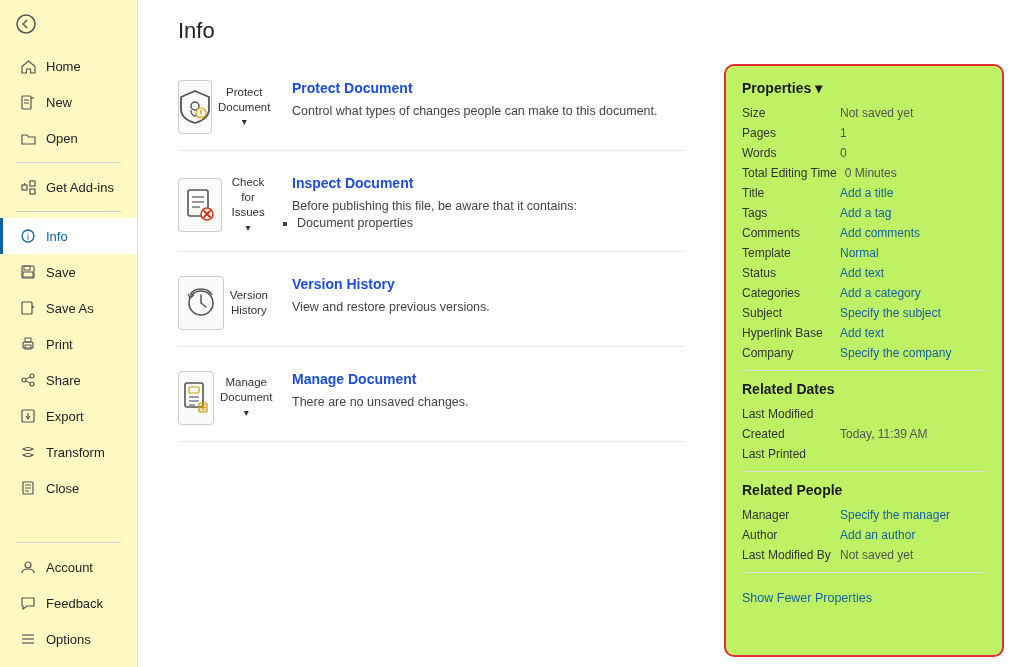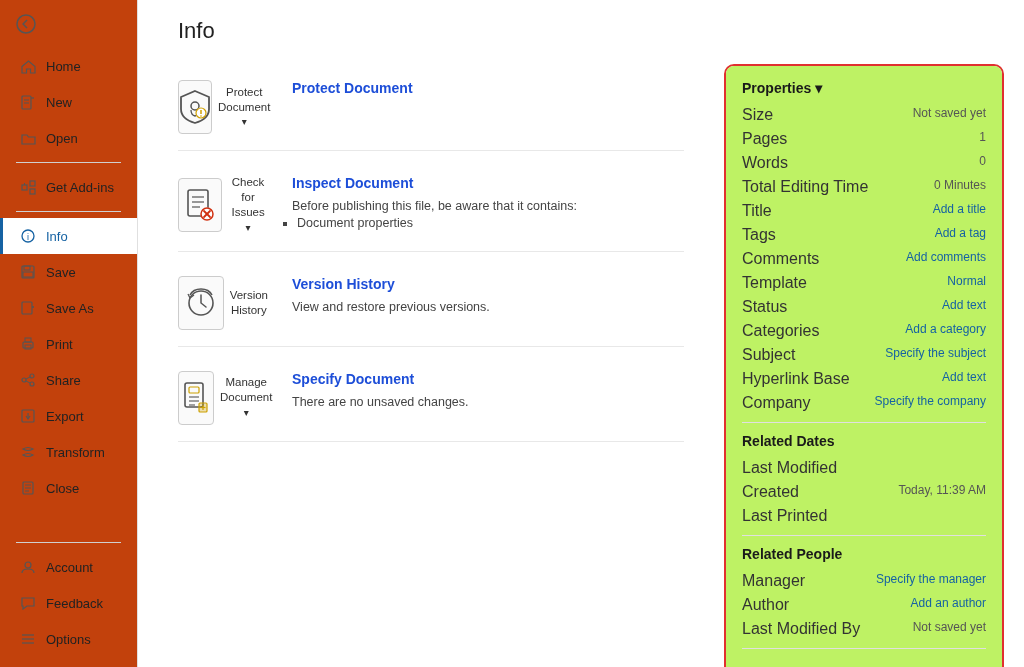--- a/index.html
+++ b/index.html
@@ -9,21 +9,21 @@
       background: #f3f3f3;
       display: flex;
       height: 667px;
       width: 1024px;
       overflow: hidden;
     }
 
     
     .sidebar {
       width: 138px;
-      background: #c2410c;
+      background: #fef9c3;
       display: flex;
       flex-direction: column;
       height: 100%;
       border-right: 1px solid #e0e0e0;
       flex-shrink: 0;
     }
 
     .sidebar-back {
       padding: 14px 16px;
       display: flex;
@@ -196,30 +196,29 @@
 
     .prop-row {
       display: flex;
       justify-content: space-between;
       align-items: flex-start;
       margin-bottom: 6px;
       gap: 8px;
     }
 
     .prop-label {
-      font-size: 16px;
+      font-size: 12px;
       color: #333;
       min-width: 90px;
       font-weight: 400;
     }
 
     .prop-value {
       font-size: 12px;
       color: #555;
-      text-align: right;
       flex: 1;
     }
 
     .prop-value.link {
       color: #1562a3;
       cursor: pointer;
     }
 
     .prop-section-divider {
       height: 1px;
@@ -439,20 +438,21 @@
               <circle cx="22" cy="24" r="5" fill="#fff" stroke="#fff" stroke-width="1"></circle>
               <circle cx="22" cy="24" r="5" fill="none" stroke="#d0a000" stroke-width="1.2"></circle>
               <line x1="22" y1="21" x2="22" y2="25" stroke="#d0a000" stroke-width="1.5"></line>
               <circle cx="22" cy="27" r="0.8" fill="#d0a000"></circle>
             </svg>
           </div>
           <div class="panel-icon-label">Protect<br>Document <span class="arrow">▾</span></div>
         </div>
         <div class="panel-text">
           <h3>Protect Document</h3>
+          <p>Control what types of changes people can make to this document.</p>
         </div>
       </div>
 
       <div class="panel-row">
         <div class="panel-icon-box">
           <div class="panel-icon-circle">
             <svg width="34" height="36" viewBox="0 0 34 36">
               <rect x="5" y="3" width="20" height="26" rx="2" fill="none" stroke="#555" stroke-width="1.6"></rect>
               <line x1="9" y1="10" x2="21" y2="10" stroke="#555" stroke-width="1.2"></line>
               <line x1="9" y1="15" x2="21" y2="15" stroke="#555" stroke-width="1.2"></line>
@@ -503,21 +503,21 @@
               <line x1="10" y1="25" x2="16" y2="25" stroke="#555" stroke-width="1.1"></line>
               <rect x="20" y="23" width="8" height="9" rx="1" fill="#cca000" opacity="0.3"></rect>
               <rect x="20" y="23" width="8" height="9" rx="1" fill="none" stroke="#cca000" stroke-width="1.2"></rect>
               <line x1="24" y1="25" x2="24" y2="30" stroke="#cca000" stroke-width="1.2"></line>
               <line x1="21.5" y1="27.5" x2="26.5" y2="27.5" stroke="#cca000" stroke-width="1.2"></line>
             </svg>
           </div>
           <div class="panel-icon-label">Manage<br>Document <span class="arrow">▾</span></div>
         </div>
         <div class="panel-text">
-          <h3>Specify Document</h3>
+          <h3>Manage Document</h3>
           <p>There are no unsaved changes.</p>
         </div>
       </div>
 
     </div>
 
     <div class="properties-panel">
 
       <div class="prop-section-title">
         <span>Properties</span>

